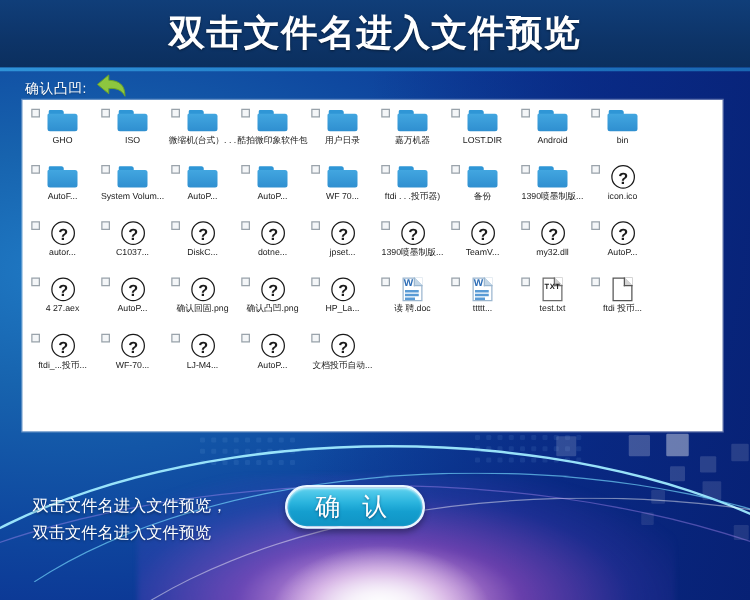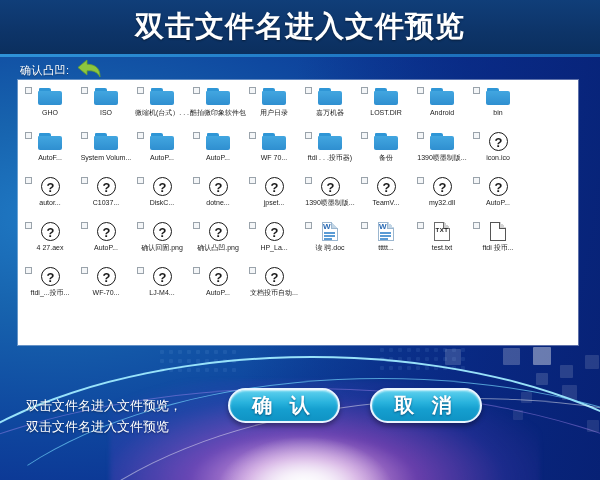--- a/index.html
+++ b/index.html
@@ -152,29 +152,30 @@
     font-size:7px;color:#1a1a1a;text-align:center;line-height:8px;
     width:56px;word-break:break-all;margin-top:1px;
     font-family:"Liberation Sans","DejaVu Sans",sans-serif;
   }
 
   
   .hint{
     position:absolute;left:26px;top:395px;width:210px;
     color:#ffffff;font-size:13px;line-height:21px;
     text-shadow:0 1px 2px rgba(0,0,0,.4);
+    font-family:Liberation Mono, monospace;
   }
   .btn{
     position:absolute;top:388px;height:35px;width:112px;
     border-radius:18px;
     background:linear-gradient(180deg,#5fd2ef 0%,#29b3dd 40%,#159fcf 62%,#0f93c4 100%);
     border:2px solid #e9f6ff;
     box-shadow:0 3px 5px rgba(0,0,0,.35), inset 0 1px 2px rgba(255,255,255,.7);
     display:flex;align-items:center;justify-content:center;
-    color:#ffffff;font-size:20px;font-weight:bold;letter-spacing:6px;
+    color:#ffffff;font-size:20px;font-weight:normal;letter-spacing:6px;
     text-shadow:0 1px 2px rgba(0,40,80,.6);
     cursor:pointer;box-sizing:border-box;
   }
   .btn.ok{left:228px;}
   .btn.cancel{left:370px;}
 </style>
 </head>
 <body>
 
 <div id="app">
@@ -500,15 +501,14 @@
           <span class="label">文档投币自动...</span>
         </div>
       </div>
   </div>
 
   <div class="hint">
     <div>双击文件名进入文件预览，</div>
     <div>双击文件名进入文件预览</div>
   </div>
   <div class="btn ok">确 认</div>
-  <div class="btn cancel">取 消</div>
 
 </div>
 
 </body></html>

